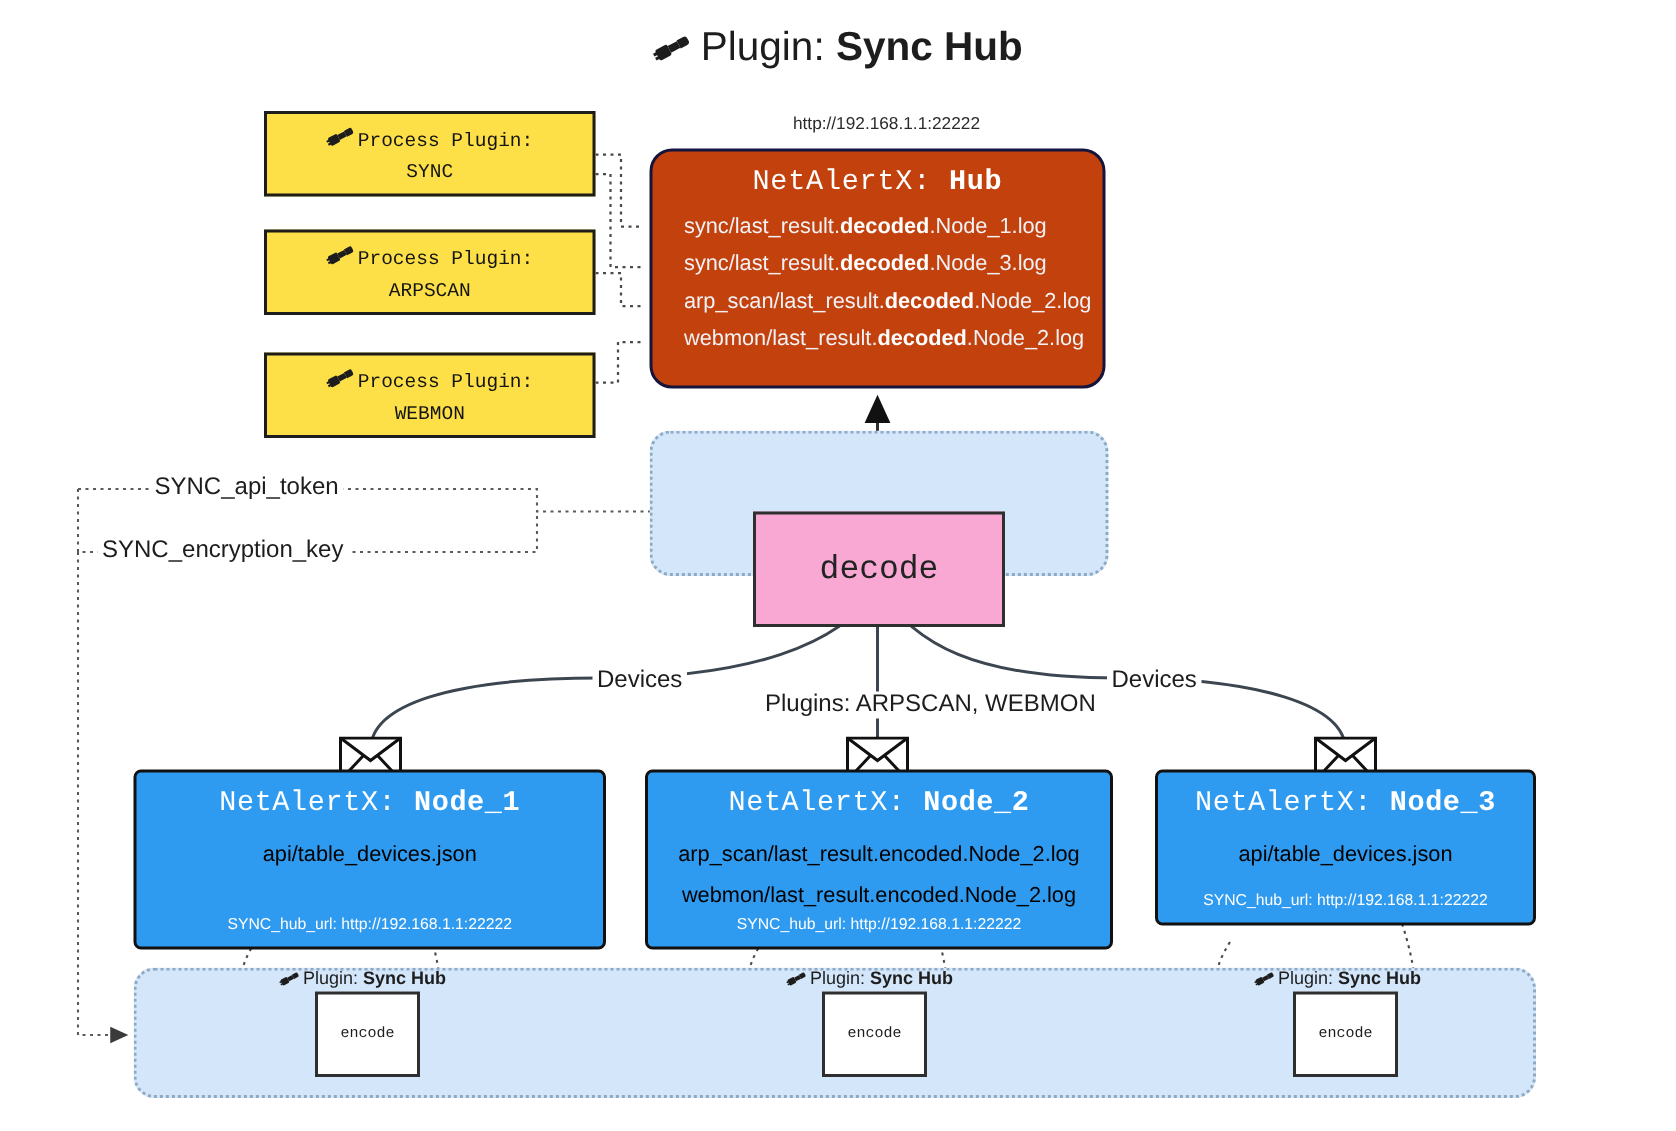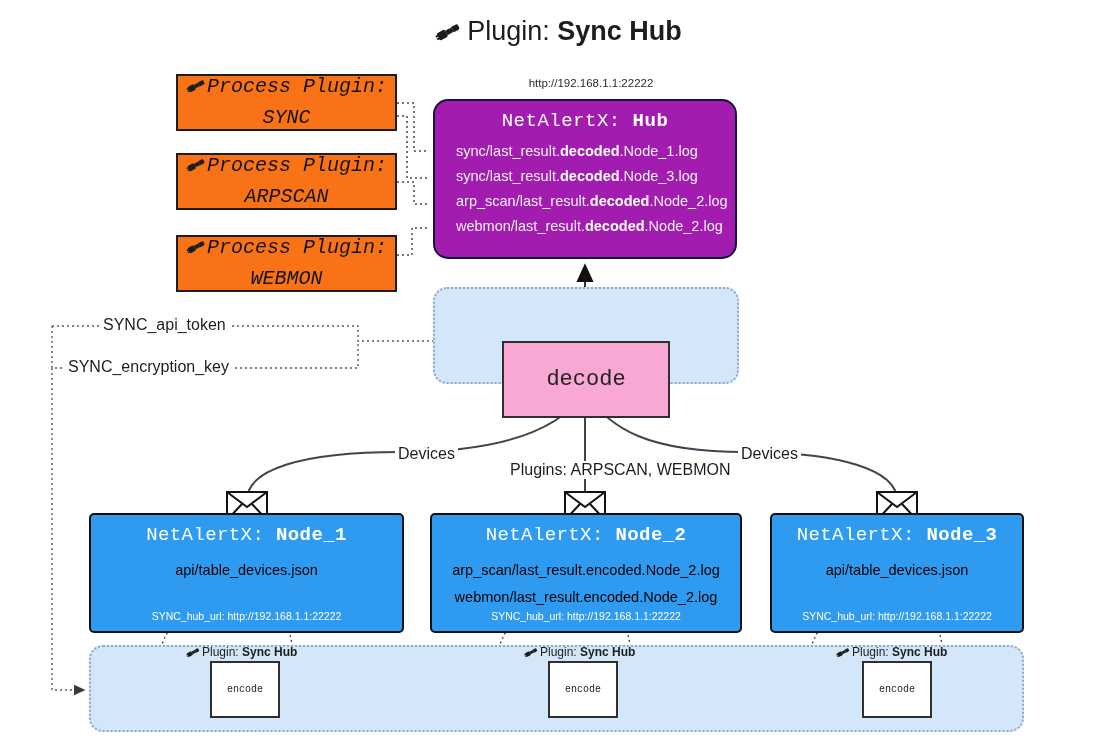--- a/index.html
+++ b/index.html
@@ -13,32 +13,32 @@
   #title{left:0;top:16px;width:1117px;text-align:center;
          font-size:27px;color:#1d1d1d;white-space:nowrap;}
   #title .plug{display:inline-block;vertical-align:-4px;margin-right:6px;}
   #title .bold{font-weight:bold;}
 
   
   #hub-url{left:441px;top:77px;width:300px;text-align:center;
            font-size:11.5px;color:#2b2b2b;}
 
   
-  .pbox{background:#f97316;border:2px solid #1d1d1d;
+  .pbox{background:#fde047;border:2px solid #1d1d1d;
         font-family:"Liberation Mono","DejaVu Sans Mono",monospace;
-        font-size:20px;line-height:1.38;color:#141414;
+        font-size:13px;line-height:1.38;color:#141414;
         display:flex;flex-direction:column;justify-content:center;
-        align-items:center;padding:4px 6px;font-style:italic;}
+        align-items:center;padding:4px 6px;}
   .pbox .l1{white-space:nowrap;}
   .pbox .l1 .plug{display:inline-block;vertical-align:-3px;margin-right:1px;}
   .pbox .l2{white-space:nowrap;}
 
   
   #hub{left:433px;top:99px;width:304px;height:160px;
-       background:#a21caf;border:2.5px solid #14143c;border-radius:15px;
+       background:#c2410c;border:2.5px solid #14143c;border-radius:15px;
        color:#ffffff;padding-top:9px;}
   #hub .htitle{font-family:"Liberation Mono","DejaVu Sans Mono",monospace;
        font-size:19px;text-align:center;letter-spacing:.5px;}
   #hub .htitle b{font-weight:bold;}
   #hub .rows{margin-top:7px;}
   #hub .row{font-size:14.5px;line-height:1.72;text-align:left;
        white-space:nowrap;color:#f2f2f6;padding-left:21px;}
   #hub .row b{font-weight:bold;color:#ffffff;}
 
   
@@ -65,21 +65,21 @@
         font-size:19px;text-align:center;letter-spacing:.4px;}
   .node .ntitle b{font-weight:bold;}
   .node .nlines{margin-top:11px;}
   .node .nline{font-size:14.5px;line-height:1.85;text-align:center;
         white-space:nowrap;color:#000000;}
   .node .nurl{position:absolute;left:0;width:100%;bottom:9px;text-align:center;
         font-size:10.5px;color:#ffffff;white-space:nowrap;}
 
   #node1{left:89px;top:513px;width:315px;height:120px;}
   #node2{left:430px;top:513px;width:312px;height:120px;}
-  #node3{left:770px;top:513px;width:254px;height:120px;}
+  #node3{left:770px;top:513px;width:254px;height:104px;}
 
   
   .elabel{font-size:16px;color:#1d1d1d;white-space:nowrap;background:#ffffff;
           padding:0 3px;}
 
   svg.layer{position:absolute;left:0;top:0;width:1117px;height:754px;
             pointer-events:none;}
   svg.under{z-index:0;}
   .abs{z-index:2;}
   .elabel{z-index:6;position:absolute;}

